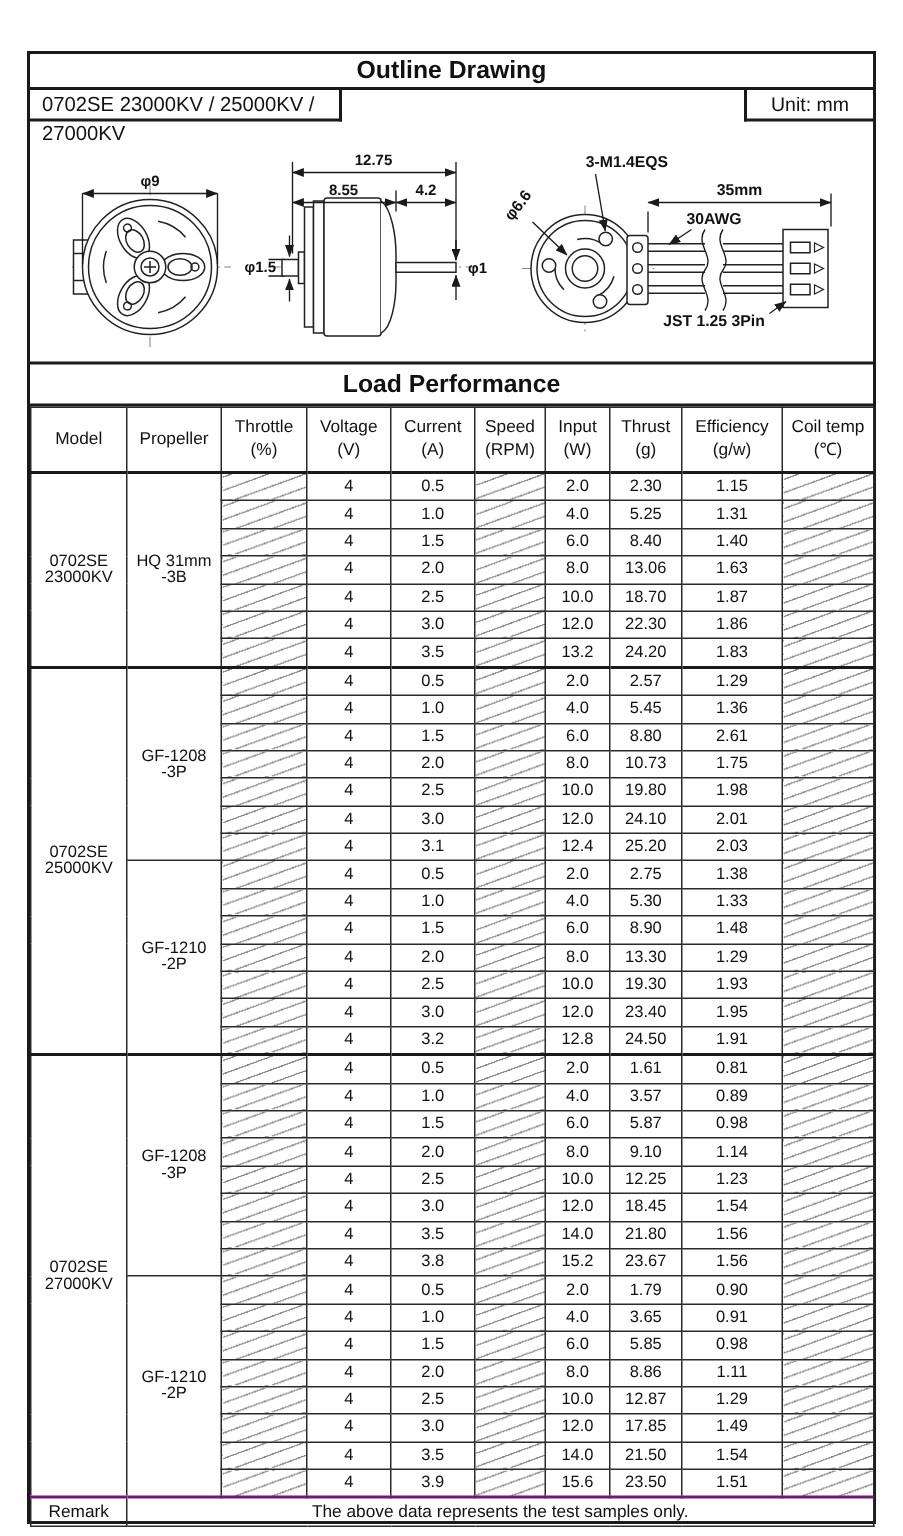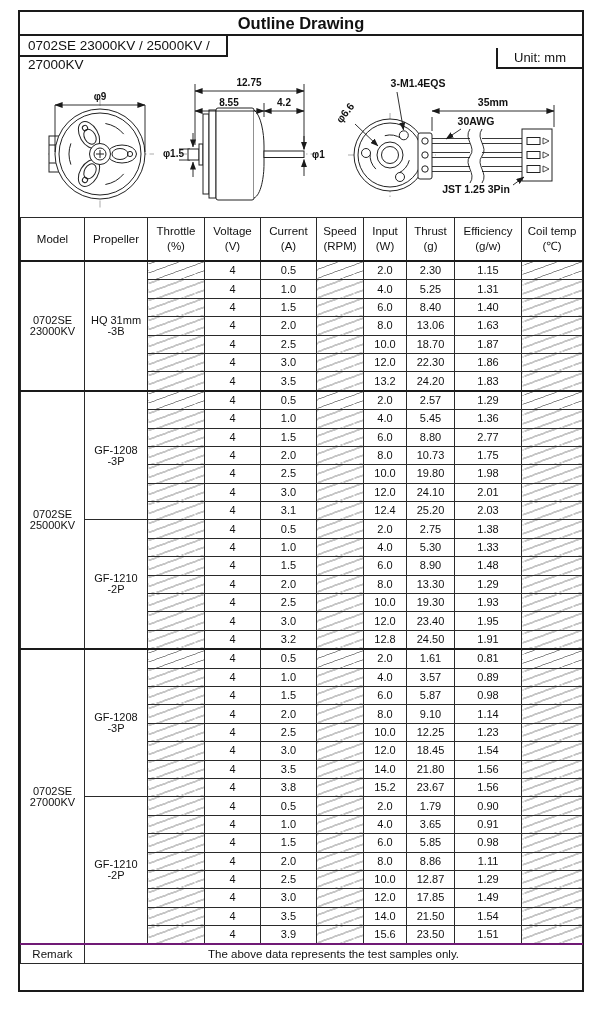--- a/index.html
+++ b/index.html
@@ -1,28 +1,28 @@
 <!DOCTYPE html>
 <html><head>
 <meta charset="utf-8">
 <style>
   html,body{margin:0;padding:0;background:#fff;}
   .sheet{position:relative;width:602px;height:1024px;background:#fff;
          font-family:"Liberation Sans",sans-serif;color:#111;}
-  .frame{position:absolute;left:18px;top:10px;width:566px;height:982px;
+  .frame{position:absolute;left:18px;top:34px;width:566px;height:982px;
          border:2px solid #1a1a1a;box-sizing:border-box;background:#fff;}
   .doc-title{height:22px;line-height:22px;border-bottom:2px solid #1a1a1a;
              text-align:center;font-size:16.5px;font-weight:600;}
   .sub-row{height:21px;display:flex;justify-content:space-between;}
   .model-box{width:208px;height:21px;line-height:19px;box-sizing:border-box;
              border-right:2px solid #1a1a1a;border-bottom:2px solid #1a1a1a;
              padding-left:8px;font-size:13.5px;font-weight:500;}
   .unit-box{width:86px;height:21px;line-height:19px;box-sizing:border-box;
             border-left:2px solid #1a1a1a;border-bottom:2px solid #1a1a1a;
-            text-align:center;font-size:13px;margin-top:12px;}
+            text-align:center;font-size:13px;}
   .drawing-strip{height:160px;position:relative;}
   .lp-title{height:26px;line-height:26px;border-top:2px solid #1a1a1a;
             border-bottom:2px solid #1a1a1a;text-align:center;
             font-size:16.5px;font-weight:600;}
   table.perf{border-collapse:collapse;table-layout:fixed;width:562px;font-size:11px;}
   table.perf th,table.perf td{border:1px solid #2a2a2a;text-align:center;
             padding:0;white-space:pre-line;overflow:hidden;}
   table.perf thead th{height:42px;font-weight:normal;font-size:11.5px;line-height:1.3;}
   table.perf tbody td{height:17.4px;line-height:1;}
   tr.grp td{border-top:2px solid #1a1a1a;}
@@ -185,20 +185,21 @@
           <line class="dl" x1="335" y1="67" x2="358" y2="89" marker-end="url(#ar)"></line>
           <text class="lbl" text-anchor="middle" transform="translate(328,58) rotate(-52)">φ6.6</text>
           <line class="dl" x1="441" y1="72" x2="426" y2="82" marker-end="url(#ar)"></line>
           <text class="lbl" x="456" y="68" text-anchor="middle">30AWG</text>
           <line class="dl" x1="493" y1="128" x2="504" y2="120" marker-end="url(#ar)"></line>
           <text class="lbl" x="456" y="136" text-anchor="middle">JST 1.25 3Pin</text>
         </g>
       </svg>
     </div>
 
+    <div class="lp-title">Load Performance</div>
 
     <table class="perf">
       <colgroup>
         <col style="width:64px">
           <col style="width:63px">
           <col style="width:57px">
         <col style="width:56px">
           <col style="width:56px">
           <col style="width:47px">
         <col style="width:43px">
@@ -327,21 +328,21 @@
             <td>1.36</td>
             <td class="hx"></td>
           </tr>
           <tr>
             <td class="hx"></td>
             <td>4</td>
             <td>1.5</td>
             <td class="hx"></td>
             <td>6.0</td>
             <td>8.80</td>
-            <td>2.77</td>
+            <td>2.61</td>
             <td class="hx"></td>
           </tr>
           <tr>
             <td class="hx"></td>
             <td>4</td>
             <td>2.0</td>
             <td class="hx"></td>
             <td>8.0</td>
             <td>10.73</td>
             <td>1.75</td>

